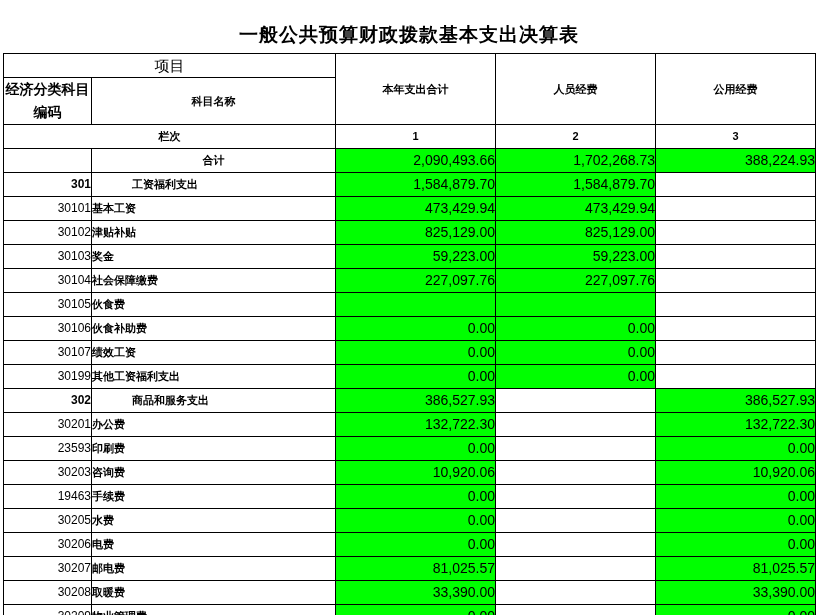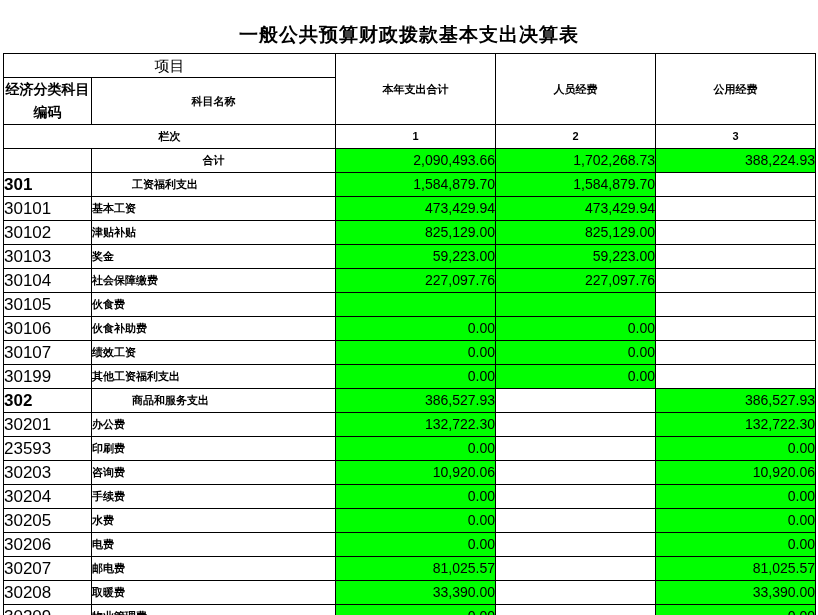--- a/index.html
+++ b/index.html
@@ -86,23 +86,23 @@
   }
   .hdr-lanci {
     text-align: center;
     font-size: 11px;
   }
   .lanci-num {
     text-align: center;
     font-size: 11px;
   }
   .cell-code {
-    text-align: left;
+    text-align: right;
     padding-left: 5px;
-    font-size: 17px;
+    font-size: 12px;
     margin-left: 44px;
   }
   .cell-code.bold {
     font-weight: bold;
   }
   .cell-name {
     text-align: left;
     padding-left: 26px;
     font-size: 11px;
     font-weight: bold;
@@ -258,21 +258,21 @@
           <td class="cell-num hl">0.00</td>
         </tr>
         <tr>
           <td class="cell-code">30203</td>
           <td class="cell-name">咨询费</td>
           <td class="cell-num hl">10,920.06</td>
           <td class="cell-num blank"></td>
           <td class="cell-num hl">10,920.06</td>
         </tr>
         <tr>
-          <td class="cell-code">30204</td>
+          <td class="cell-code">19463</td>
           <td class="cell-name">手续费</td>
           <td class="cell-num hl">0.00</td>
           <td class="cell-num blank"></td>
           <td class="cell-num hl">0.00</td>
         </tr>
         <tr>
           <td class="cell-code">30205</td>
           <td class="cell-name">水费</td>
           <td class="cell-num hl">0.00</td>
           <td class="cell-num blank"></td>

